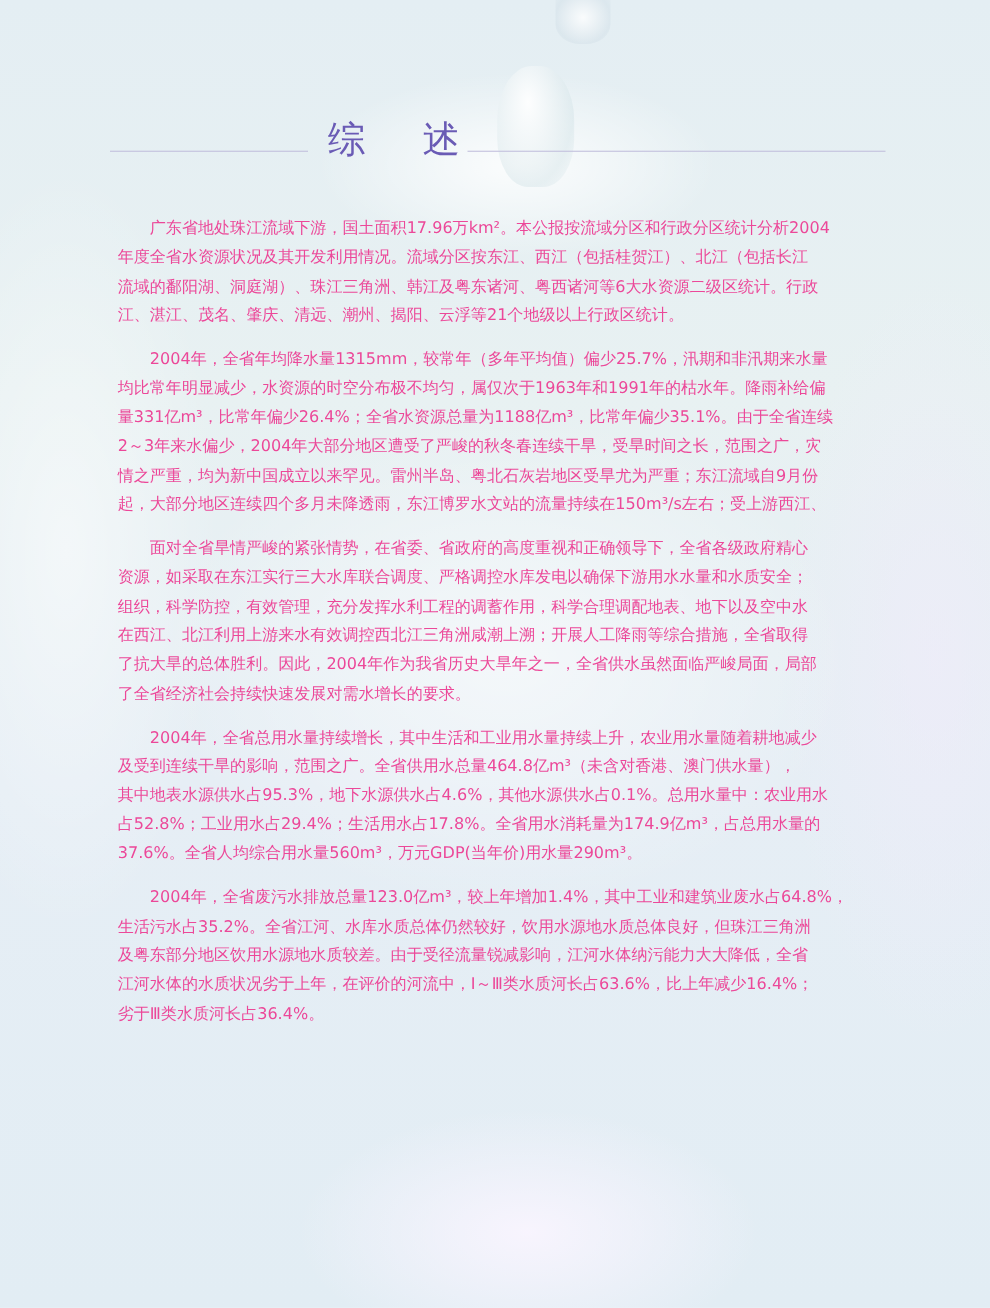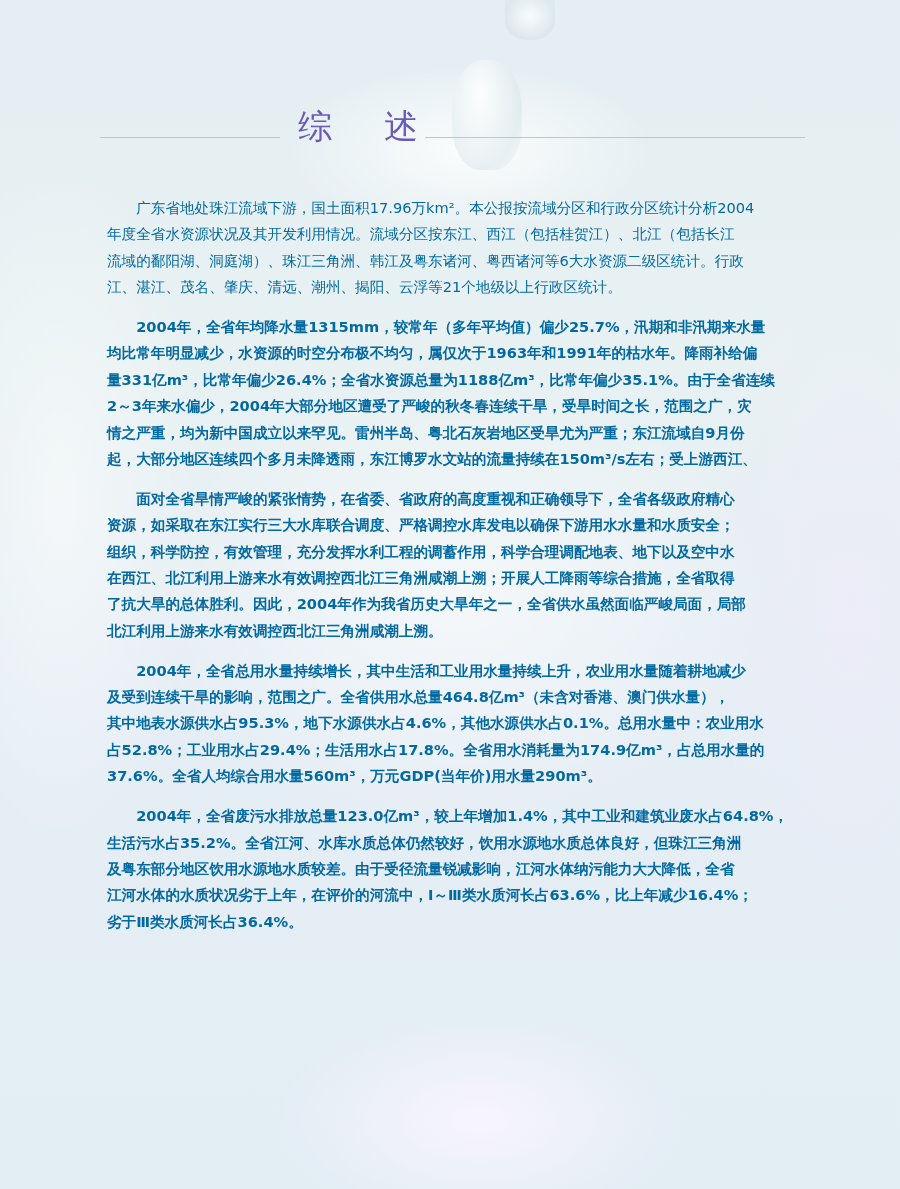--- a/index.html
+++ b/index.html
@@ -33,25 +33,25 @@
   .rule.left { left: 0; width: 180px; }
   .rule.right { left: 325px; width: 380px; }
   .title {
     position: absolute; left: 198px; top: 0; width: 120px;
     font-family: "DejaVu Sans", sans-serif;
     font-size: 34px; color: #6a5bb5; letter-spacing: 0;
     display: flex; justify-content: space-between;
   }
   .content {
     position: absolute; left: 107px; top: 195px; width: 700px;
-    font-size: 14.6px; color: #0369a1; line-height: 26.4px;
+    font-size: 14.6px; color: #ec4899; line-height: 26.4px;
   }
   .para { margin: 0 0 0 0; }
   .line { display: block; white-space: nowrap; }
-  .para + .para { margin-top: 13.4px; font-weight: bold; }
+  .para + .para { margin-top: 13.4px; }
 </style>
 </head>
 <body>
 
 <div class="drop2"></div>
 <div class="drop"></div>
 
 <div class="title-row">
   <div class="rule left"></div>
   <div class="title">
@@ -75,21 +75,21 @@
     <span class="line">2～3年来水偏少，2004年大部分地区遭受了严峻的秋冬春连续干旱，受旱时间之长，范围之广，灾</span>
     <span class="line">情之严重，均为新中国成立以来罕见。雷州半岛、粤北石灰岩地区受旱尤为严重；东江流域自9月份</span>
     <span class="line">起，大部分地区连续四个多月未降透雨，东江博罗水文站的流量持续在150m³/s左右；受上游西江、</span>
   </p>
   <p class="para">
     <span class="line">　　面对全省旱情严峻的紧张情势，在省委、省政府的高度重视和正确领导下，全省各级政府精心</span>
     <span class="line">资源，如采取在东江实行三大水库联合调度、严格调控水库发电以确保下游用水水量和水质安全；</span>
     <span class="line">组织，科学防控，有效管理，充分发挥水利工程的调蓄作用，科学合理调配地表、地下以及空中水</span>
     <span class="line">在西江、北江利用上游来水有效调控西北江三角洲咸潮上溯；开展人工降雨等综合措施，全省取得</span>
     <span class="line">了抗大旱的总体胜利。因此，2004年作为我省历史大旱年之一，全省供水虽然面临严峻局面，局部</span>
-    <span class="line">北江利用上游来水有效调控西北江三角洲咸潮上溯。</span>
+    <span class="line">了全省经济社会持续快速发展对需水增长的要求。</span>
   </p>
   <p class="para">
     <span class="line">　　2004年，全省总用水量持续增长，其中生活和工业用水量持续上升，农业用水量随着耕地减少</span>
     <span class="line">及受到连续干旱的影响，范围之广。全省供用水总量464.8亿m³（未含对香港、澳门供水量），</span>
     <span class="line">其中地表水源供水占95.3%，地下水源供水占4.6%，其他水源供水占0.1%。总用水量中：农业用水</span>
     <span class="line">占52.8%；工业用水占29.4%；生活用水占17.8%。全省用水消耗量为174.9亿m³，占总用水量的</span>
     <span class="line">37.6%。全省人均综合用水量560m³，万元GDP(当年价)用水量290m³。</span>
   </p>
   <p class="para">
     <span class="line">　　2004年，全省废污水排放总量123.0亿m³，较上年增加1.4%，其中工业和建筑业废水占64.8%，</span>

